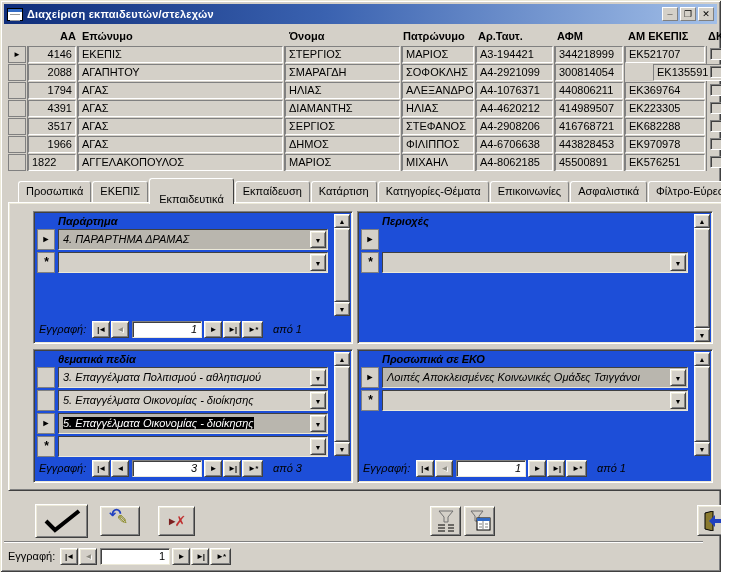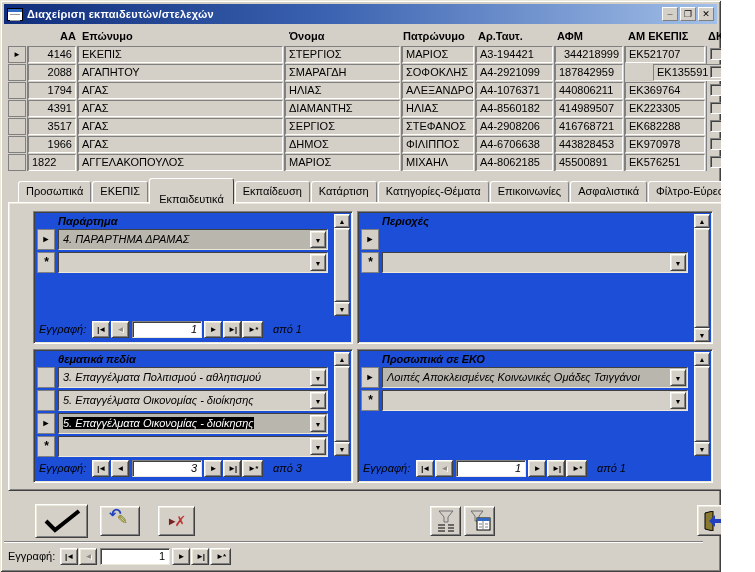--- a/index.html
+++ b/index.html
@@ -113,53 +113,53 @@
     <div class="hdr" style="left:628px;width:76px;">ΑΜ ΕΚΕΠΙΣ</div>
     <div class="hdr" style="left:708px;width:24px;">ΔΚ</div>
 
     <div class="drow" style="top:46px">
       <div class="selcell" style="left:8px;width:18px;"><span>►</span></div>
       <div class="cell" style="left:28px;width:48px;text-align:right;">4146</div>
       <div class="cell" style="left:78px;width:205px;">ΕΚΕΠΙΣ</div>
       <div class="cell" style="left:285px;width:115px;">ΣΤΕΡΓΙΟΣ</div>
       <div class="cell" style="left:402px;width:72px;">ΜΑΡΙΟΣ</div>
       <div class="cell" style="left:476px;width:77px;">Α3-194421</div>
-      <div class="cell" style="left:555px;width:68px;text-align:right;">344218999</div>
+      <div class="cell" style="left:555px;width:68px;">344218999</div>
       <div class="cell" style="left:625px;width:80px;">ΕΚ521707</div>
       <div class="chk" style="left:710px;top:2px;"></div>
     </div>
     <div class="drow" style="top:64px">
       <div class="selcell" style="left:8px;width:18px;"></div>
       <div class="cell" style="left:28px;width:48px;text-align:right;">2088</div>
       <div class="cell" style="left:78px;width:205px;">ΑΓΑΠΗΤΟΥ</div>
       <div class="cell" style="left:285px;width:115px;">ΣΜΑΡΑΓΔΗ</div>
       <div class="cell" style="left:402px;width:72px;">ΣΟΦΟΚΛΗΣ</div>
       <div class="cell" style="left:476px;width:77px;">Α4-2921099</div>
-      <div class="cell" style="left:555px;width:68px;">187842959</div>
+      <div class="cell" style="left:555px;width:68px;">300814054</div>
       <div class="cell" style="left:625px;width:80px;margin-left:28px;">ΕΚ135591</div>
       <div class="chk" style="left:710px;top:2px;"></div>
     </div>
     <div class="drow" style="top:82px">
       <div class="selcell" style="left:8px;width:18px;"></div>
       <div class="cell" style="left:28px;width:48px;text-align:right;">1794</div>
       <div class="cell" style="left:78px;width:205px;">ΑΓΑΣ</div>
       <div class="cell" style="left:285px;width:115px;">ΗΛΙΑΣ</div>
       <div class="cell" style="left:402px;width:72px;">ΑΛΕΞΑΝΔΡΟΣ</div>
       <div class="cell" style="left:476px;width:77px;">Α4-1076371</div>
       <div class="cell" style="left:555px;width:68px;">440806211</div>
       <div class="cell" style="left:625px;width:80px;">ΕΚ369764</div>
       <div class="chk" style="left:710px;top:2px;"></div>
     </div>
     <div class="drow" style="top:100px">
       <div class="selcell" style="left:8px;width:18px;"></div>
       <div class="cell" style="left:28px;width:48px;text-align:right;">4391</div>
       <div class="cell" style="left:78px;width:205px;">ΑΓΑΣ</div>
       <div class="cell" style="left:285px;width:115px;">ΔΙΑΜΑΝΤΗΣ</div>
       <div class="cell" style="left:402px;width:72px;">ΗΛΙΑΣ</div>
-      <div class="cell" style="left:476px;width:77px;">Α4-8560182</div>
+      <div class="cell" style="left:476px;width:77px;">Α4-4620212</div>
       <div class="cell" style="left:555px;width:68px;">414989507</div>
       <div class="cell" style="left:625px;width:80px;">ΕΚ223305</div>
       <div class="chk" style="left:710px;top:2px;"></div>
     </div>
     <div class="drow" style="top:118px">
       <div class="selcell" style="left:8px;width:18px;"></div>
       <div class="cell" style="left:28px;width:48px;text-align:right;">3517</div>
       <div class="cell" style="left:78px;width:205px;">ΑΓΑΣ</div>
       <div class="cell" style="left:285px;width:115px;">ΣΕΡΓΙΟΣ</div>
       <div class="cell" style="left:402px;width:72px;">ΣΤΕΦΑΝΟΣ</div>

